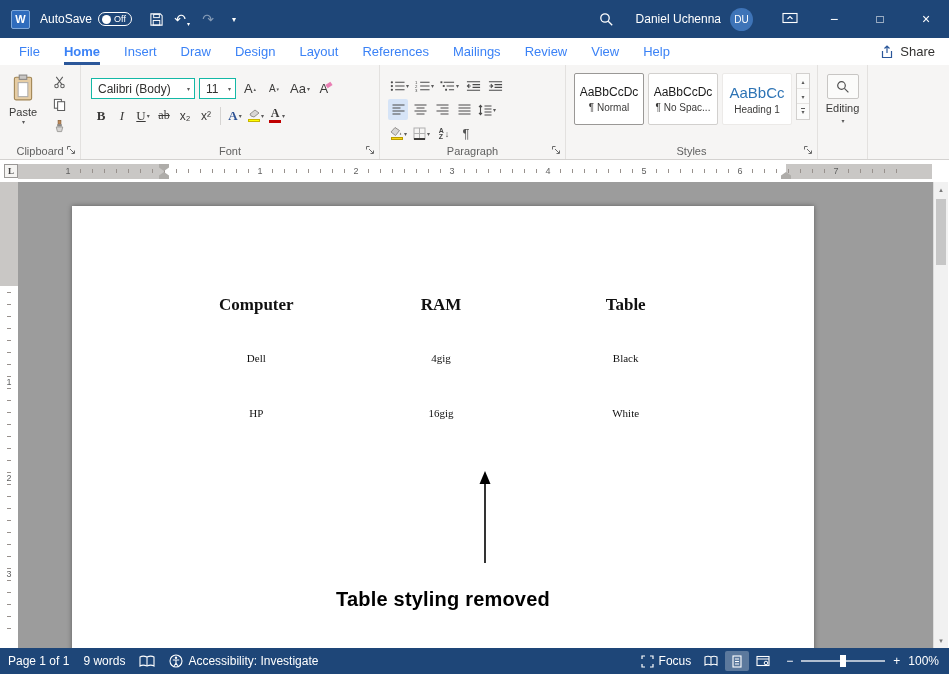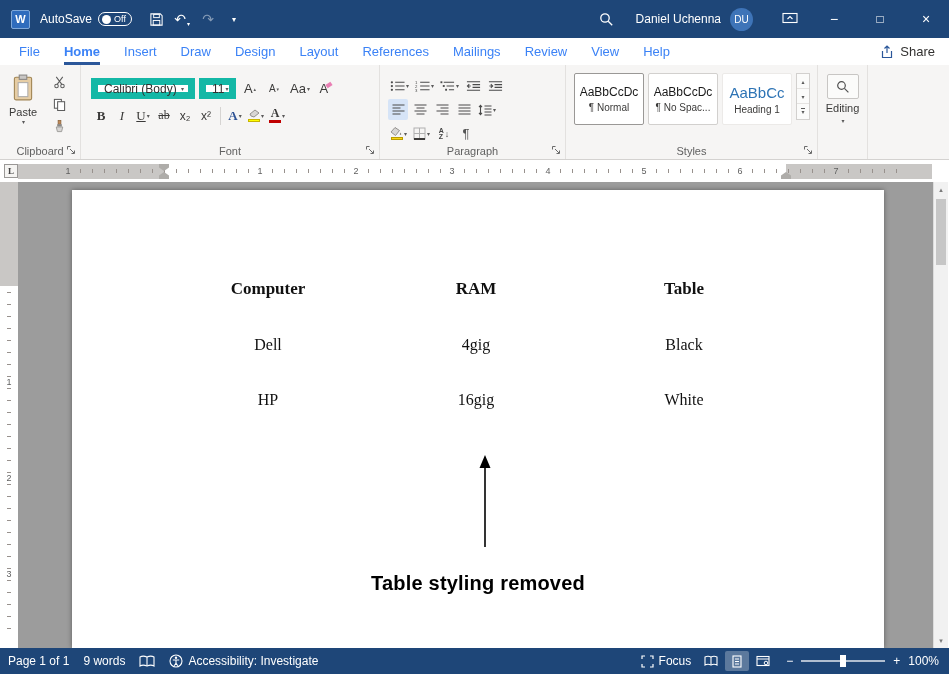--- a/index.html
+++ b/index.html
@@ -49,21 +49,21 @@
   .ribbon{position:absolute;top:65px;left:0;right:0;height:95px;background:#f6f5f4;
           border-bottom:1px solid #d4d2d0}
   .grp{position:absolute;top:0;bottom:0;border-right:1px solid #e3e1df}
   .gl{position:absolute;bottom:2px;left:0;right:0;text-align:center;font-size:11px;color:#616161}
   .lr{position:absolute;bottom:3px;right:3px;width:12px;height:12px;display:flex;align-items:center;
       justify-content:center;cursor:pointer}
   .sbtn{height:21px;min-width:20px;display:inline-flex;align-items:center;justify-content:center;
         border-radius:2px;color:#3b3a39;font-size:13px;cursor:pointer;padding:0 2px}
   .sbtn.on{background:#d6e4f7}
   .chev{font-size:6px;color:#5a5a5a;margin-left:1px}
-  .combo{display:inline-flex;align-items:center;background:#fff;border:7px solid #14b8a6;height:21px;
+  .combo{display:inline-flex;align-items:center;background:#fff;border:1px solid #14b8a6;height:21px;
          font-size:12px;color:#323130;padding:0 4px 0 6px;cursor:pointer;justify-content:space-between}
   .frow{position:absolute;display:flex;align-items:center;gap:2px}
   .vsep{width:1px;height:18px;background:#d6d4d2;margin:0 3px}
 
   
   .paste{position:absolute;left:4px;top:6px;width:38px;height:70px;display:flex;flex-direction:column;
          align-items:center;cursor:pointer;border-radius:2px;padding-top:3px}
   .paste-label{font-size:11px;color:#3b3a39;margin-top:4px}
   .mini-col{position:absolute;left:46px;top:8px;display:flex;flex-direction:column;gap:3px}
   .mini{width:26px;height:19px;display:flex;align-items:center;justify-content:center;cursor:pointer;border-radius:2px}
@@ -126,26 +126,26 @@
   .m-right{left:763px;bottom:0;width:10px;height:7px;clip-path:polygon(50% 0,100% 50%,100% 100%,0 100%,0 50%)}
 
   .vruler{position:absolute;left:0;top:182px;width:18px;height:466px;background:#c9c7c5}
   .vr-white{position:absolute;top:104px;bottom:0;left:0;right:0;background:#fff}
   .vticks{position:absolute;top:110px;height:340px;left:7px;width:4px;
           background:repeating-linear-gradient(180deg,#98918d 0 1px,transparent 1px 12px)}
   .vnum{position:absolute;left:0;width:18px;text-align:center;font-size:9px;color:#5f5f5f;background:#fff}
 
   
   .doc-bg{position:absolute;left:18px;top:182px;width:915px;height:466px;background:#9c9c9c;overflow:hidden}
-  .page{position:absolute;left:54px;top:8px;width:812px;height:458px;background:#fff;
+  .page{position:absolute;left:54px;top:24px;width:742px;height:458px;background:#fff;
         box-shadow:0 0 5px rgba(0,0,0,.4);cursor:text;overflow:hidden}
   .trow{position:absolute;left:92px;right:96px;display:grid;grid-template-columns:1fr 1fr 1fr;
         text-align:center;font-family:"Liberation Serif",serif;color:#111}
   .trow.hdr{font-weight:bold;font-size:17px}
-  .trow.body{font-size:16px}
+  .trow.body{font-size:11px}
   .annotation{position:absolute;left:0;right:0;text-align:center;font-size:20px;font-weight:bold;
               color:#000;letter-spacing:.2px}
   .arrow-svg{position:absolute}
 
   
   .vscroll{position:absolute;right:1px;top:182px;width:15px;height:466px;background:#f1f1f1;
            border-left:1px solid #dcdcdc}
   .vs-arrow{position:absolute;left:0;right:0;height:15px;display:flex;align-items:center;justify-content:center;
             font-size:7px;color:#7a7a7a;cursor:pointer}
   .vs-arrow.down{bottom:0}

